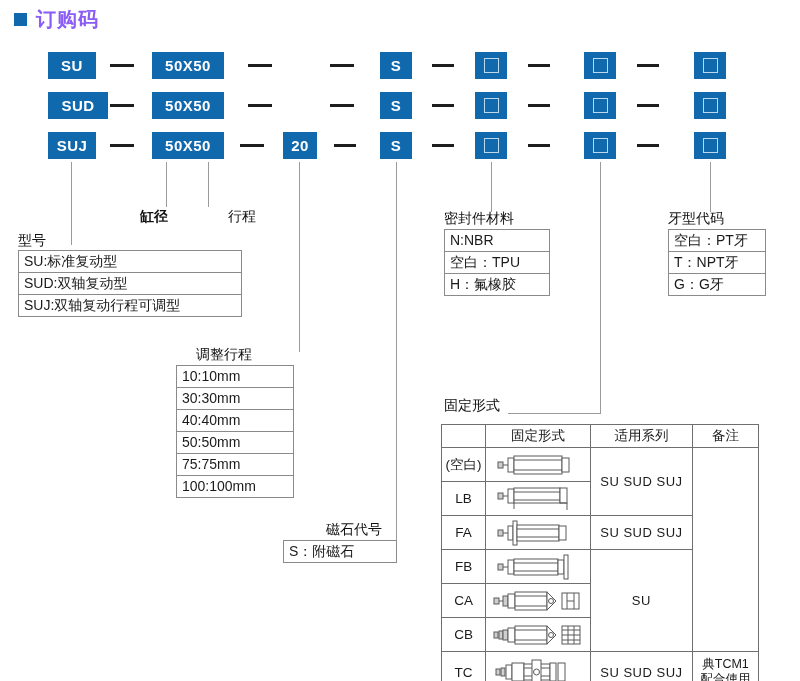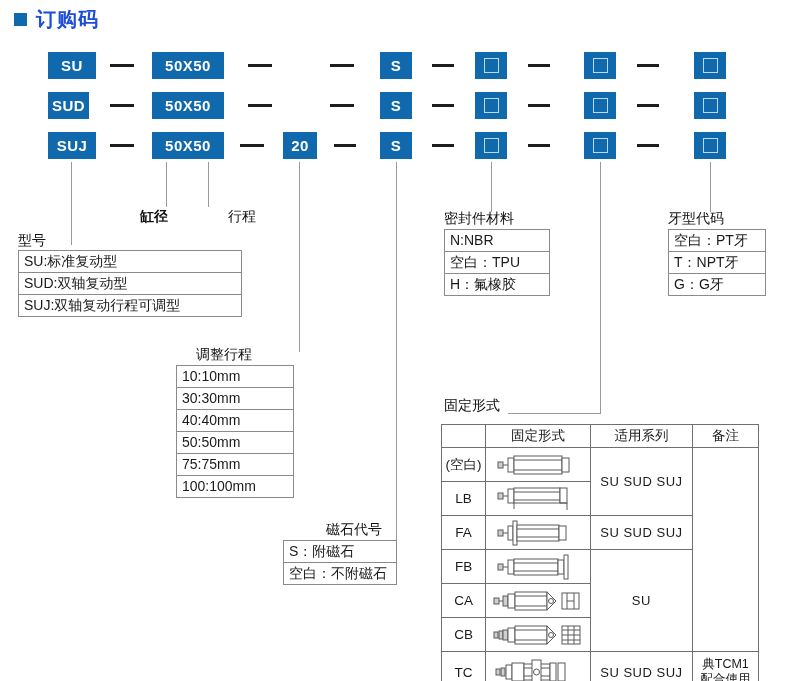--- a/index.html
+++ b/index.html
@@ -11,21 +11,21 @@
     color:#1a1a1a;
     position:relative;
     overflow:hidden;
     -webkit-font-smoothing:antialiased;
   }
   .abs{position:absolute;}
 
   
   #title-row{left:14px;top:6px;display:flex;align-items:center;gap:9px;}
   #title-bullet{width:13px;height:13px;background:#1068ad;display:block;}
-  #title-text{font-size:20px;font-weight:bold;letter-spacing:1px;color:#1d4ed8;}
+  #title-text{font-size:20px;font-weight:bold;letter-spacing:1px;color:#8b5cf6;}
 
   
   .code-box{
     background:#1068ad;color:#fff;
     font-weight:bold;font-size:15px;
     display:flex;align-items:center;justify-content:center;
     height:27px;letter-spacing:.5px;
   }
   .code-box.empty{}
   .inner-sq{
@@ -106,21 +106,21 @@
   </div>
 <div class="abs dash" style="left:528px;top:64px;width:22px;"></div>
 <div class="abs code-box empty" style="left: 584px; top: 52px; width: 32px; background: rgb(16, 104, 173);">
     <span class="inner-sq"></span>
   </div>
 <div class="abs dash" style="left:637px;top:64px;width:22px;"></div>
 <div class="abs code-box empty" style="left: 694px; top: 52px; width: 32px; background: rgb(16, 104, 173);">
     <span class="inner-sq"></span>
   </div>
 
-<div class="abs code-box" style="left: 48px; top: 92px; width: 41px; background: rgb(16, 104, 173);">SUD</div>
+<div class="abs code-box" style="left: 48px; top: 92px; width: 60px; background: rgb(16, 104, 173);">SUD</div>
 <div class="abs dash" style="left:110px;top:104px;width:24px;"></div>
 <div class="abs code-box" style="left: 152px; top: 92px; width: 72px; background: rgb(16, 104, 173);">50X50</div>
 <div class="abs dash" style="left:248px;top:104px;width:24px;"></div>
 <div class="abs dash" style="left:330px;top:104px;width:24px;"></div>
 <div class="abs code-box" style="left: 380px; top: 92px; width: 32px; background: rgb(16, 104, 173);">S</div>
 <div class="abs dash" style="left:432px;top:104px;width:22px;"></div>
 <div class="abs code-box empty" style="left: 475px; top: 92px; width: 32px; background: rgb(16, 104, 173);">
     <span class="inner-sq"></span>
   </div>
 <div class="abs dash" style="left:528px;top:104px;width:22px;"></div>
@@ -181,21 +181,20 @@
   <div>10:10mm</div>
   <div>30:30mm</div>
   <div>40:40mm</div>
   <div>50:50mm</div>
   <div>75:75mm</div>
   <div>100:100mm</div>
 </div>
 
 <div class="opt-table" id="magnet-options" style="left:283px;top:540px;width:112px;">
   <div>S：附磁石</div>
-  <div>空白：不附磁石</div>
 </div>
 
 <div class="opt-table" id="seal-options" style="left:444px;top:229px;width:104px;">
   <div>N:NBR</div>
   <div>空白：TPU</div>
   <div>H：氟橡胶</div>
 </div>
 
 <div class="opt-table" id="thread-options" style="left:668px;top:229px;width:96px;">
   <div>空白：PT牙</div>

